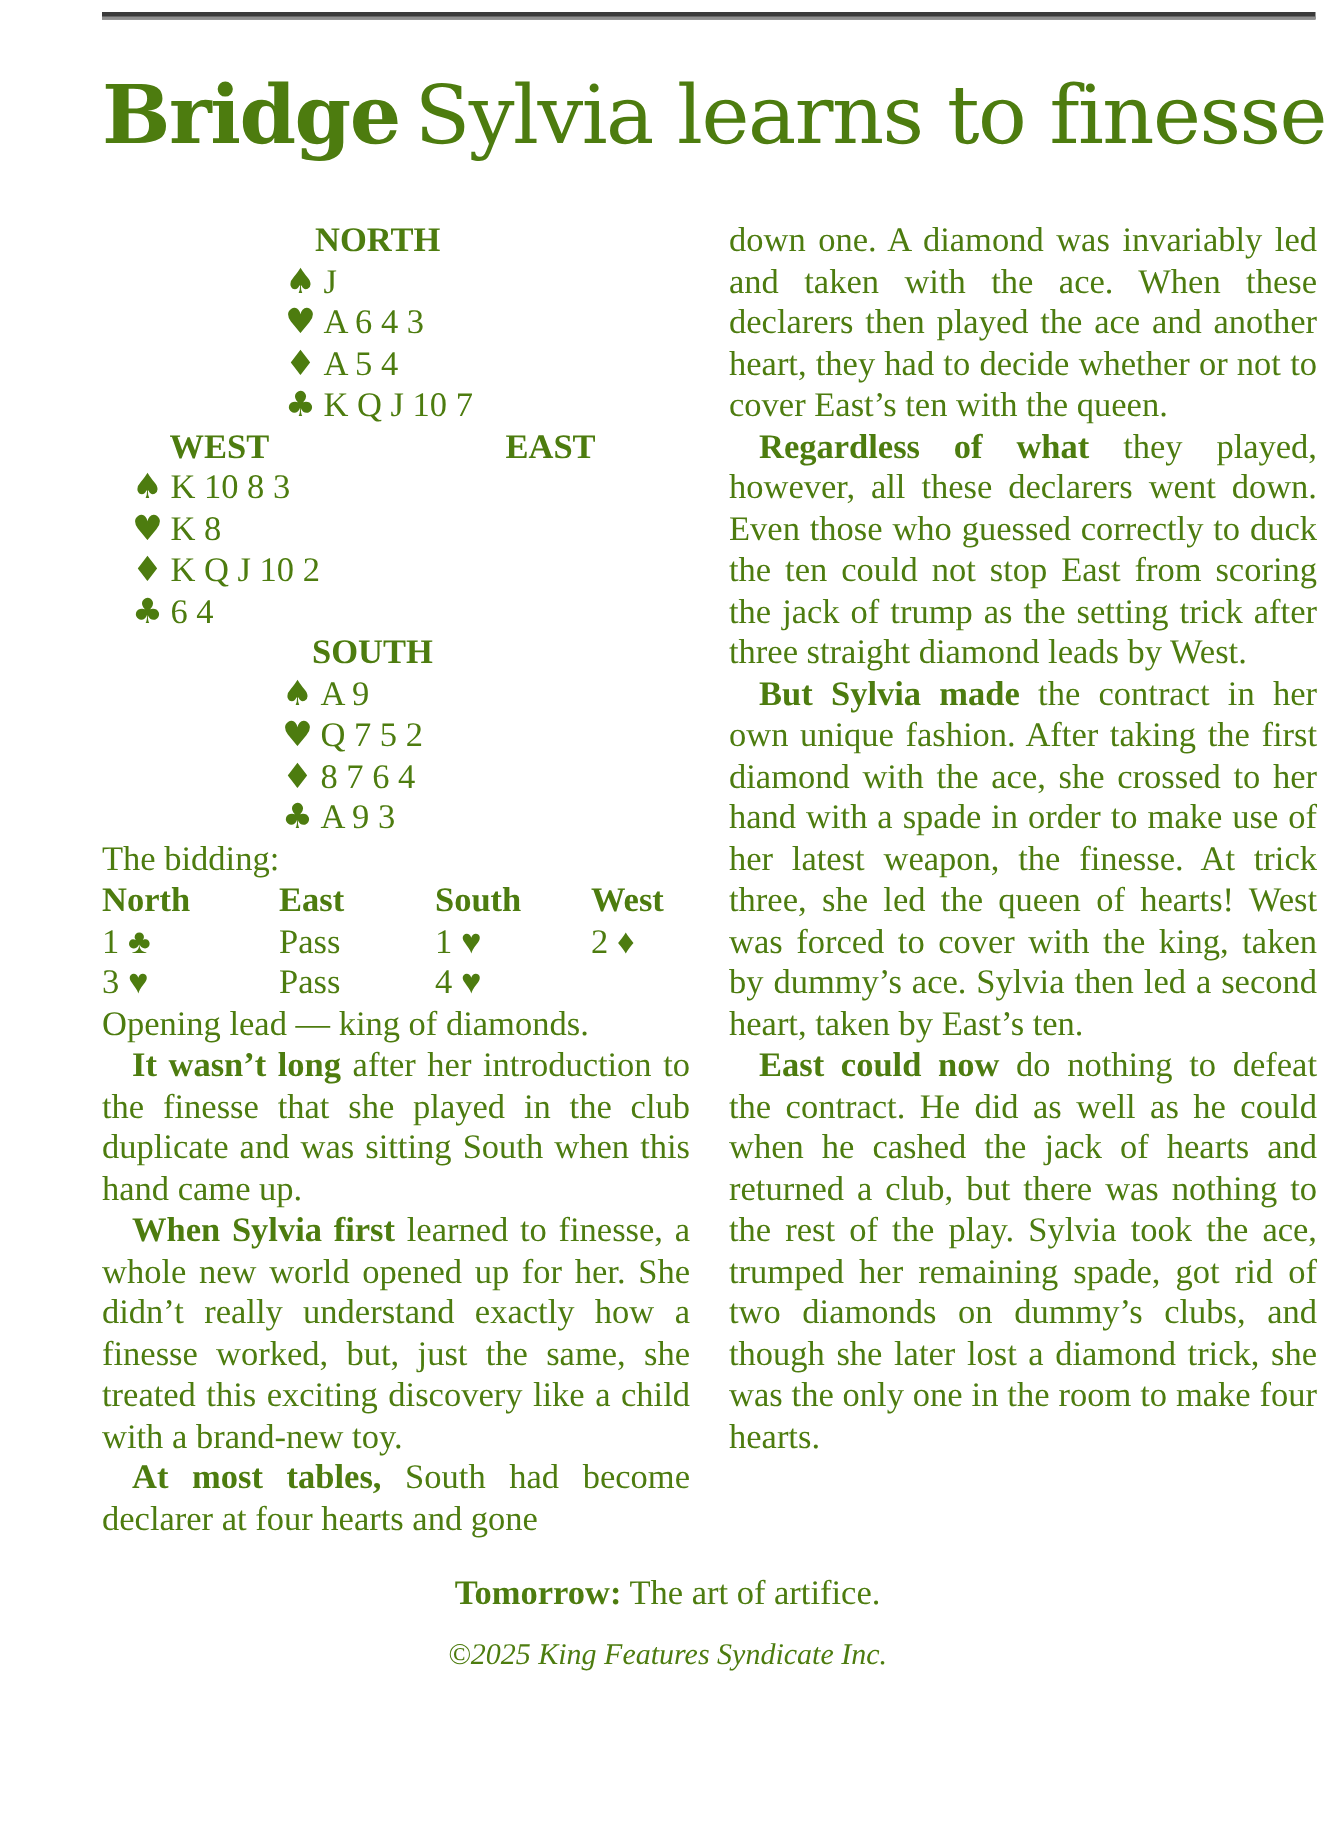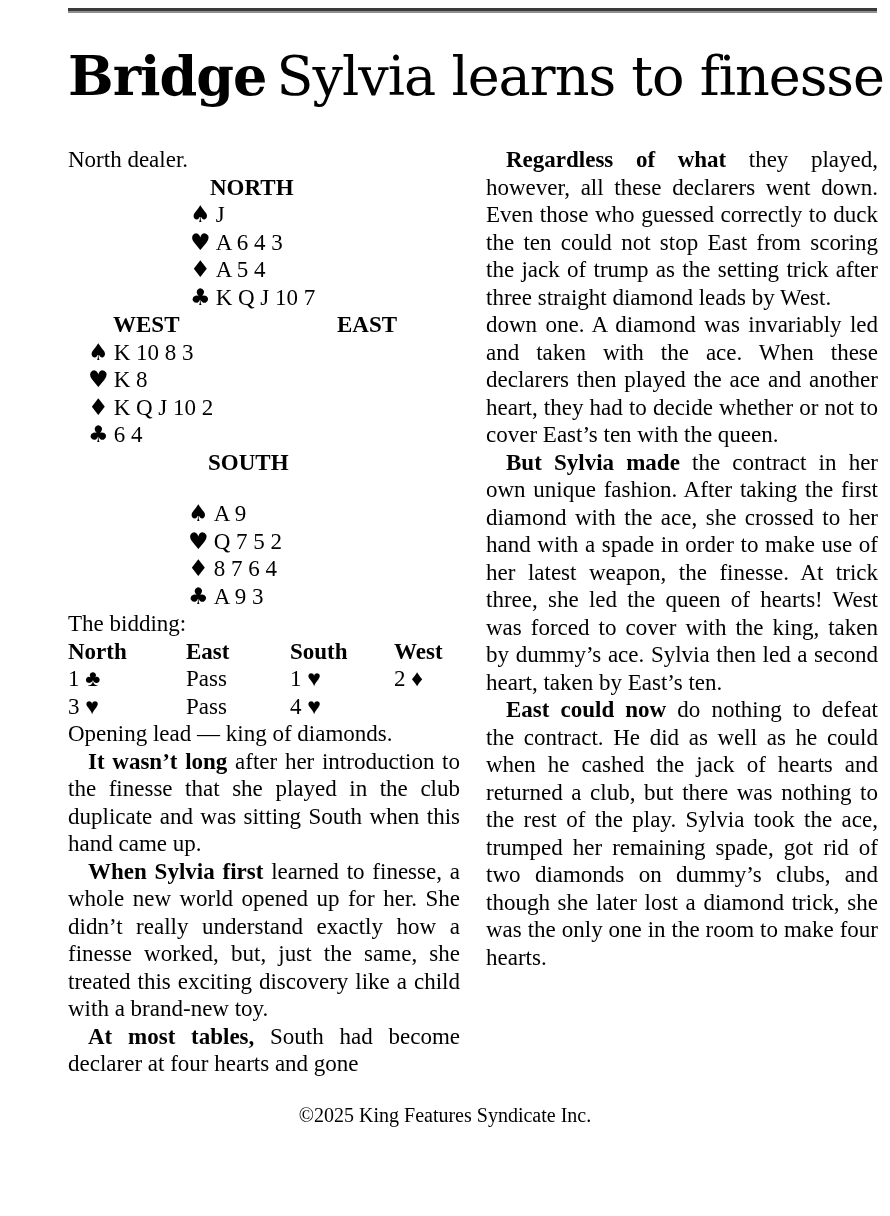--- a/index.html
+++ b/index.html
@@ -1,20 +1,20 @@
 <!DOCTYPE html>
 <html><head>
 <meta charset="utf-8">
 <style>
   html,body { margin:0; padding:0; }
   .page {
     position:relative;
     width:890px; height:1216px;
     background:#ffffff;
-    color:#000000;
+    color:#4d7c0f;
     font-family:"Liberation Serif","DejaVu Serif",serif;
     overflow:hidden;
   }
   .top-rule {
     margin:8px 13px 0 68px;
     height:3px;
     background:#3a3a3a;
     border-bottom:2px solid #8f8f8f;
   }
   .masthead {
@@ -36,21 +36,21 @@
   .col {
     width:392px;
     font-size:23px;
     line-height:27.5px;
   }
   .line { white-space:nowrap; }
   .hand-label { font-weight:bold; }
   .north-label { padding-left:142px; }
   .south-label { padding-left:140px; }
   .hand.north { padding-left:122px; }
-  .hand.south { padding-left:120px;margin-top:24px; }
+  .hand.south { padding-left:120px; }
   .we-labels { display:flex; }
   .west-label { width:175px; padding-left:45px; }
   .east-label { padding-left:49px; }
   .we-hands { display:flex;align-items:flex-end; }
   .hand.west { width:200px; padding-left:20px; }
   .hand.east { padding-left:20px; }
   .card-line { white-space:nowrap; }
   .suit-sym {
     font-family:"DejaVu Sans",sans-serif;
     line-height:1;
@@ -65,35 +65,34 @@
   .para {
     margin:0;
     text-align:justify;
     text-indent:20px;
   }
   .para.no-indent { text-indent:0; }
   .para b { font-weight:bold; }
   .footer { text-align:center; margin-top:22px; }
   .tomorrow-line { font-size:23px; line-height:28px; }
   .tomorrow-line .b { font-weight:bold; }
-  .copyright { font-size:20px; line-height:26px; margin-top:24px; }
+  .copyright { font-size:20px; line-height:26px; margin-top:14px;font-style:italic; }
 </style>
 </head>
 <body>
 
 <div class="page">
   <div class="top-rule"></div>
 
   <h1 class="masthead">
     <span class="title-bold">Bridge</span><span class="title-rest">Sylvia learns to finesse</span>
   </h1>
 
   <div class="columns">
     <div class="col">
-      <div class="line">North dealer.</div>
 
       <div class="hand-label north-label">NORTH</div>
       <div class="hand north" id="north-hand">
           <div class="card-line"><span class="suit-sym">♠</span><span>J</span></div>
           <div class="card-line"><span class="suit-sym">♥</span><span>A 6 4 3</span></div>
           <div class="card-line"><span class="suit-sym">♦</span><span>A 5 4</span></div>
           <div class="card-line"><span class="suit-sym">♣</span><span>K Q J 10 7</span></div>
         </div>
 
       <div class="we-labels">
@@ -136,24 +135,28 @@
 
       <div id="left-paras">
           <p class="para"><b>It wasn’t long</b> after her introduction to the finesse that she played in the club duplicate and was sitting South when this hand came up.</p>
           <p class="para"><b>When Sylvia first</b> learned to finesse, a whole new world opened up for her. She didn’t really understand exactly how a finesse worked, but, just the same, she treated this exciting discovery like a child with a brand-new toy.</p>
           <p class="para"><b>At most tables,</b> South had become declarer at four hearts and gone</p>
         </div>
     </div>
 
     <div class="col">
       <div id="right-paras">
+          <p class="para no-indent">down one. A diamond was invariably led and taken with the ace. When these declarers then played the ace and another heart, they had to decide whether or not to cover East’s ten with the queen.</p>
           <p class="para"><b>Regardless of what</b> they played, however, all these declarers went down. Even those who guessed correctly to duck the ten could not stop East from scoring the jack of trump as the setting trick after three straight diamond leads by West.</p>
-          <p class="para no-indent">down one. A diamond was invariably led and taken with the ace. When these declarers then played the ace and another heart, they had to decide whether or not to cover East’s ten with the queen.</p>
           <p class="para"><b>But Sylvia made</b> the contract in her own unique fashion. After taking the first diamond with the ace, she crossed to her hand with a spade in order to make use of her latest weapon, the finesse. At trick three, she led the queen of hearts! West was forced to cover with the king, taken by dummy’s ace. Sylvia then led a second heart, taken by East’s ten.</p>
           <p class="para"><b>East could now</b> do nothing to defeat the contract. He did as well as he could when he cashed the jack of hearts and returned a club, but there was nothing to the rest of the play. Sylvia took the ace, trumped her remaining spade, got rid of two diamonds on dummy’s clubs, and though she later lost a diamond trick, she was the only one in the room to make four hearts.</p>
         </div>
     </div>
   </div>
 
   <div class="footer">
+    <div class="tomorrow-line">
+      <span class="b">Tomorrow:</span>
+      <span>The art of artifice.</span>
+    </div>
     <div class="copyright">©2025 King Features Syndicate Inc.</div>
   </div>
 </div>
 
 </body></html>

